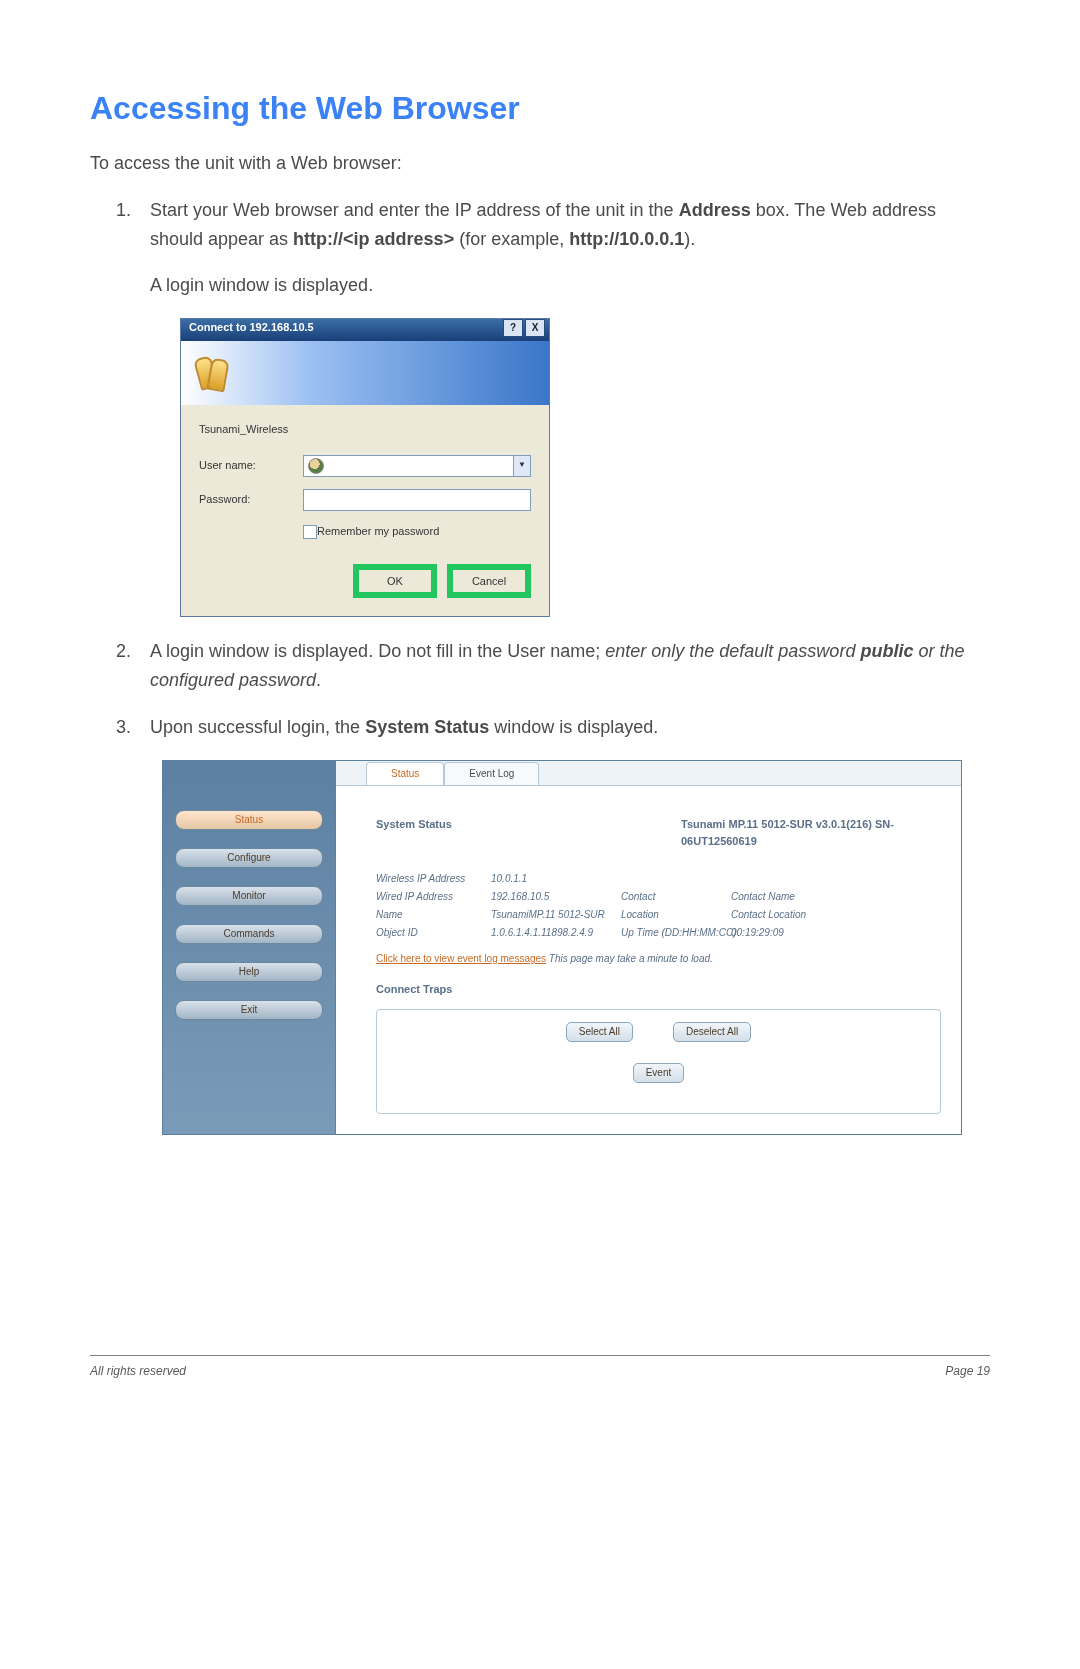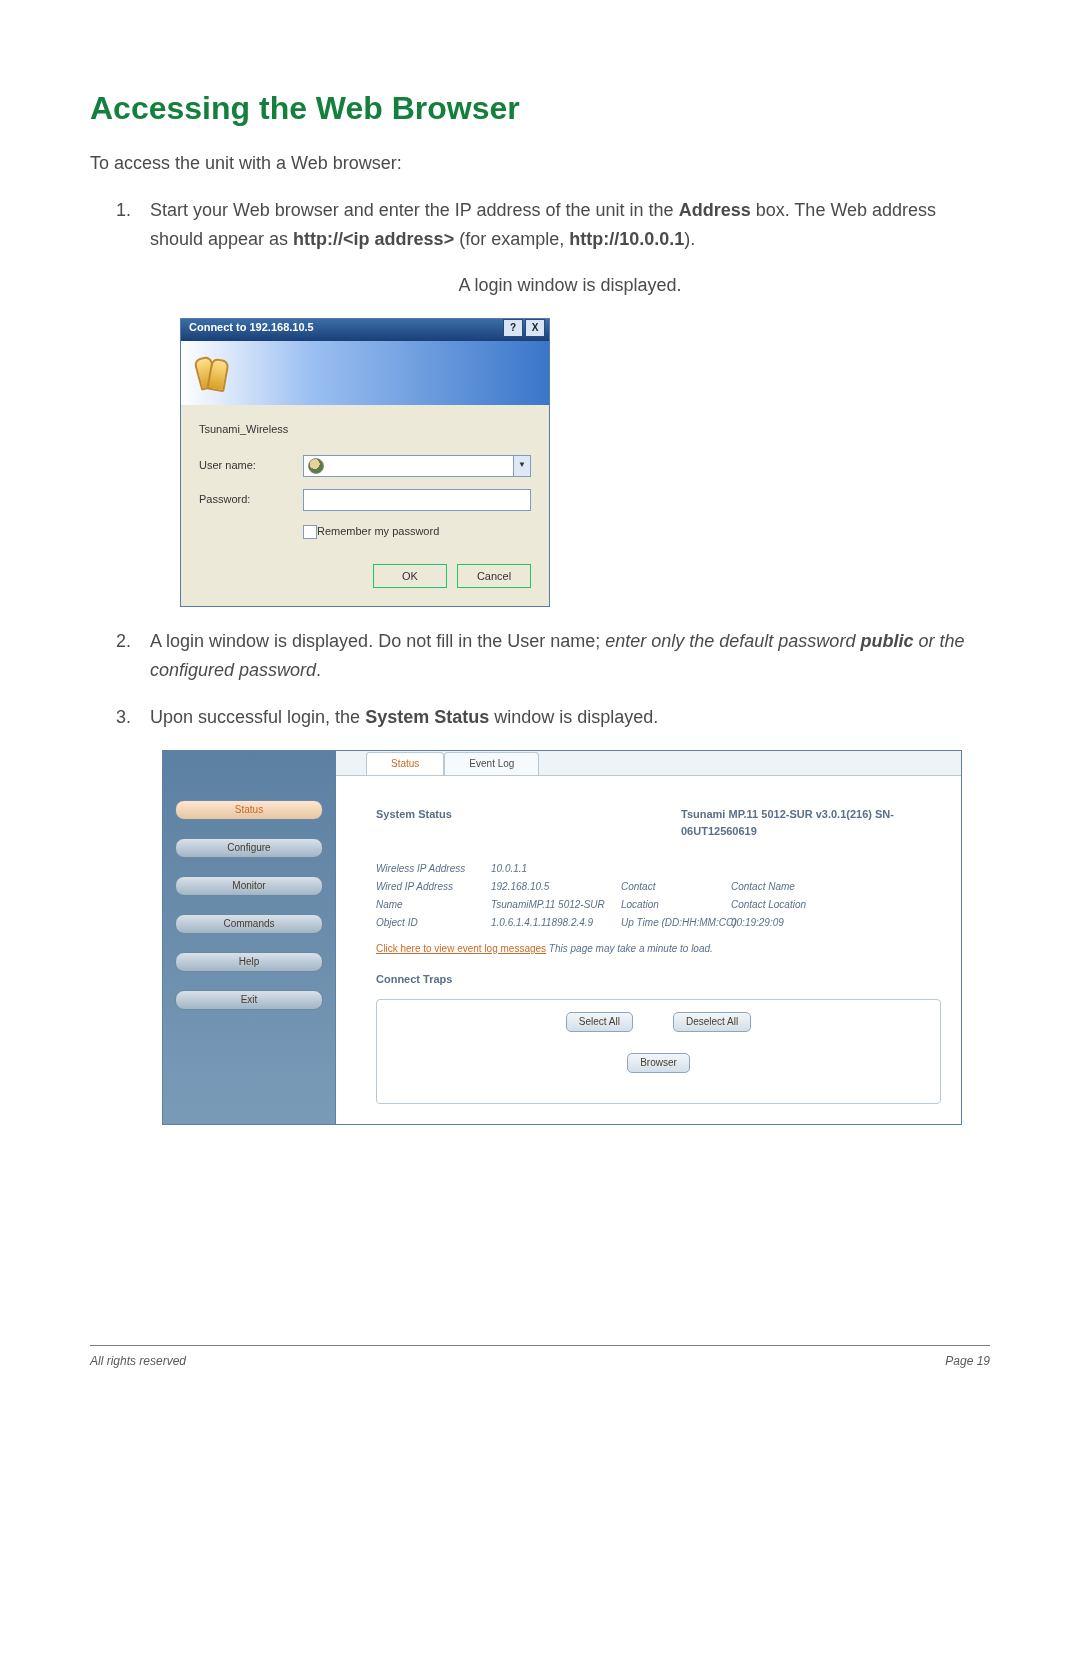--- a/index.html
+++ b/index.html
@@ -13,41 +13,40 @@
     width: 1080px;
     min-height: 1669px;
     padding: 90px 90px 40px 90px;
     position: relative;
     box-sizing: border-box;
   }
   .title {
     font-family: Arial, sans-serif;
     font-size: 32px;
     font-weight: bold;
-    color: #15803d;
+    color: #3b82f6;
     margin: 0 0 22px 0;
   }
   .body-text {
     font-size: 18px;
     line-height: 1.6;
     margin: 0 0 18px 0;
   }
   ol.steps {
     padding-left: 46px;
     margin: 0;
   }
   ol.steps > li {
     font-size: 18px;
     line-height: 1.6;
     padding-left: 14px;
     margin-bottom: 18px;
   }
   ol.steps > li p {
     margin: 18px 0;
-    text-align: center;
   }
   .b  { font-weight: bold; }
   .it { font-style: italic; }
 
   
   .login-dialog {
     width: 368px;
     margin: 10px 0 20px 30px;
     border: 1px solid #5b7aa8;
     font-family: Tahoma, Arial, sans-serif;
@@ -113,21 +112,21 @@
   .fld .drop {
     width:16px; height:20px; border-left:1px solid #7f9db9;
     background:#dfe8f6; display:flex; align-items:center; justify-content:center;
     font-size:8px; color:#333;
   }
   .login-remember { margin-left:104px; display:flex; align-items:center; gap:0; margin-bottom:24px;}
   .login-remember .cb { width:12px; height:12px; border:1px solid #7f9db9; background:#fff;}
   .login-btns { display:flex; justify-content:flex-end; gap:10px; }
   .win-btn {
     min-width:72px; height:22px;
-    border:1px solid #22c55e; background:#ece9d8;
+    border:6px solid #22c55e; background:#ece9d8;
     font-size:11px; display:flex; align-items:center; justify-content:center;
   }
 
   
   .sys-shot {
     width: 800px;
     margin: 18px 0 0 12px;
     display:flex;
     font-family: Tahoma, Arial, sans-serif;
     box-sizing:border-box;
@@ -321,21 +320,21 @@
             <div class="link-line">
               <span class="lnk">Click here to view event log messages</span><span class="note"> This page may take a minute to load.</span>
             </div>
             <div class="traps-heading">Connect Traps</div>
             <div class="traps-box">
               <div class="traps-actions">
                 <div class="small-btn">Select All</div>
                 <div class="small-btn">Deselect All</div>
               </div>
               <div style="display:flex;justify-content:center;">
-                <div class="small-btn">Browser</div>
+                <div class="small-btn">Event</div>
               </div>
             </div>
           </div>
         </div>
       </div>
     </li>
   </ol>
 
   <hr class="footer-line">
   <div class="footer-row">

